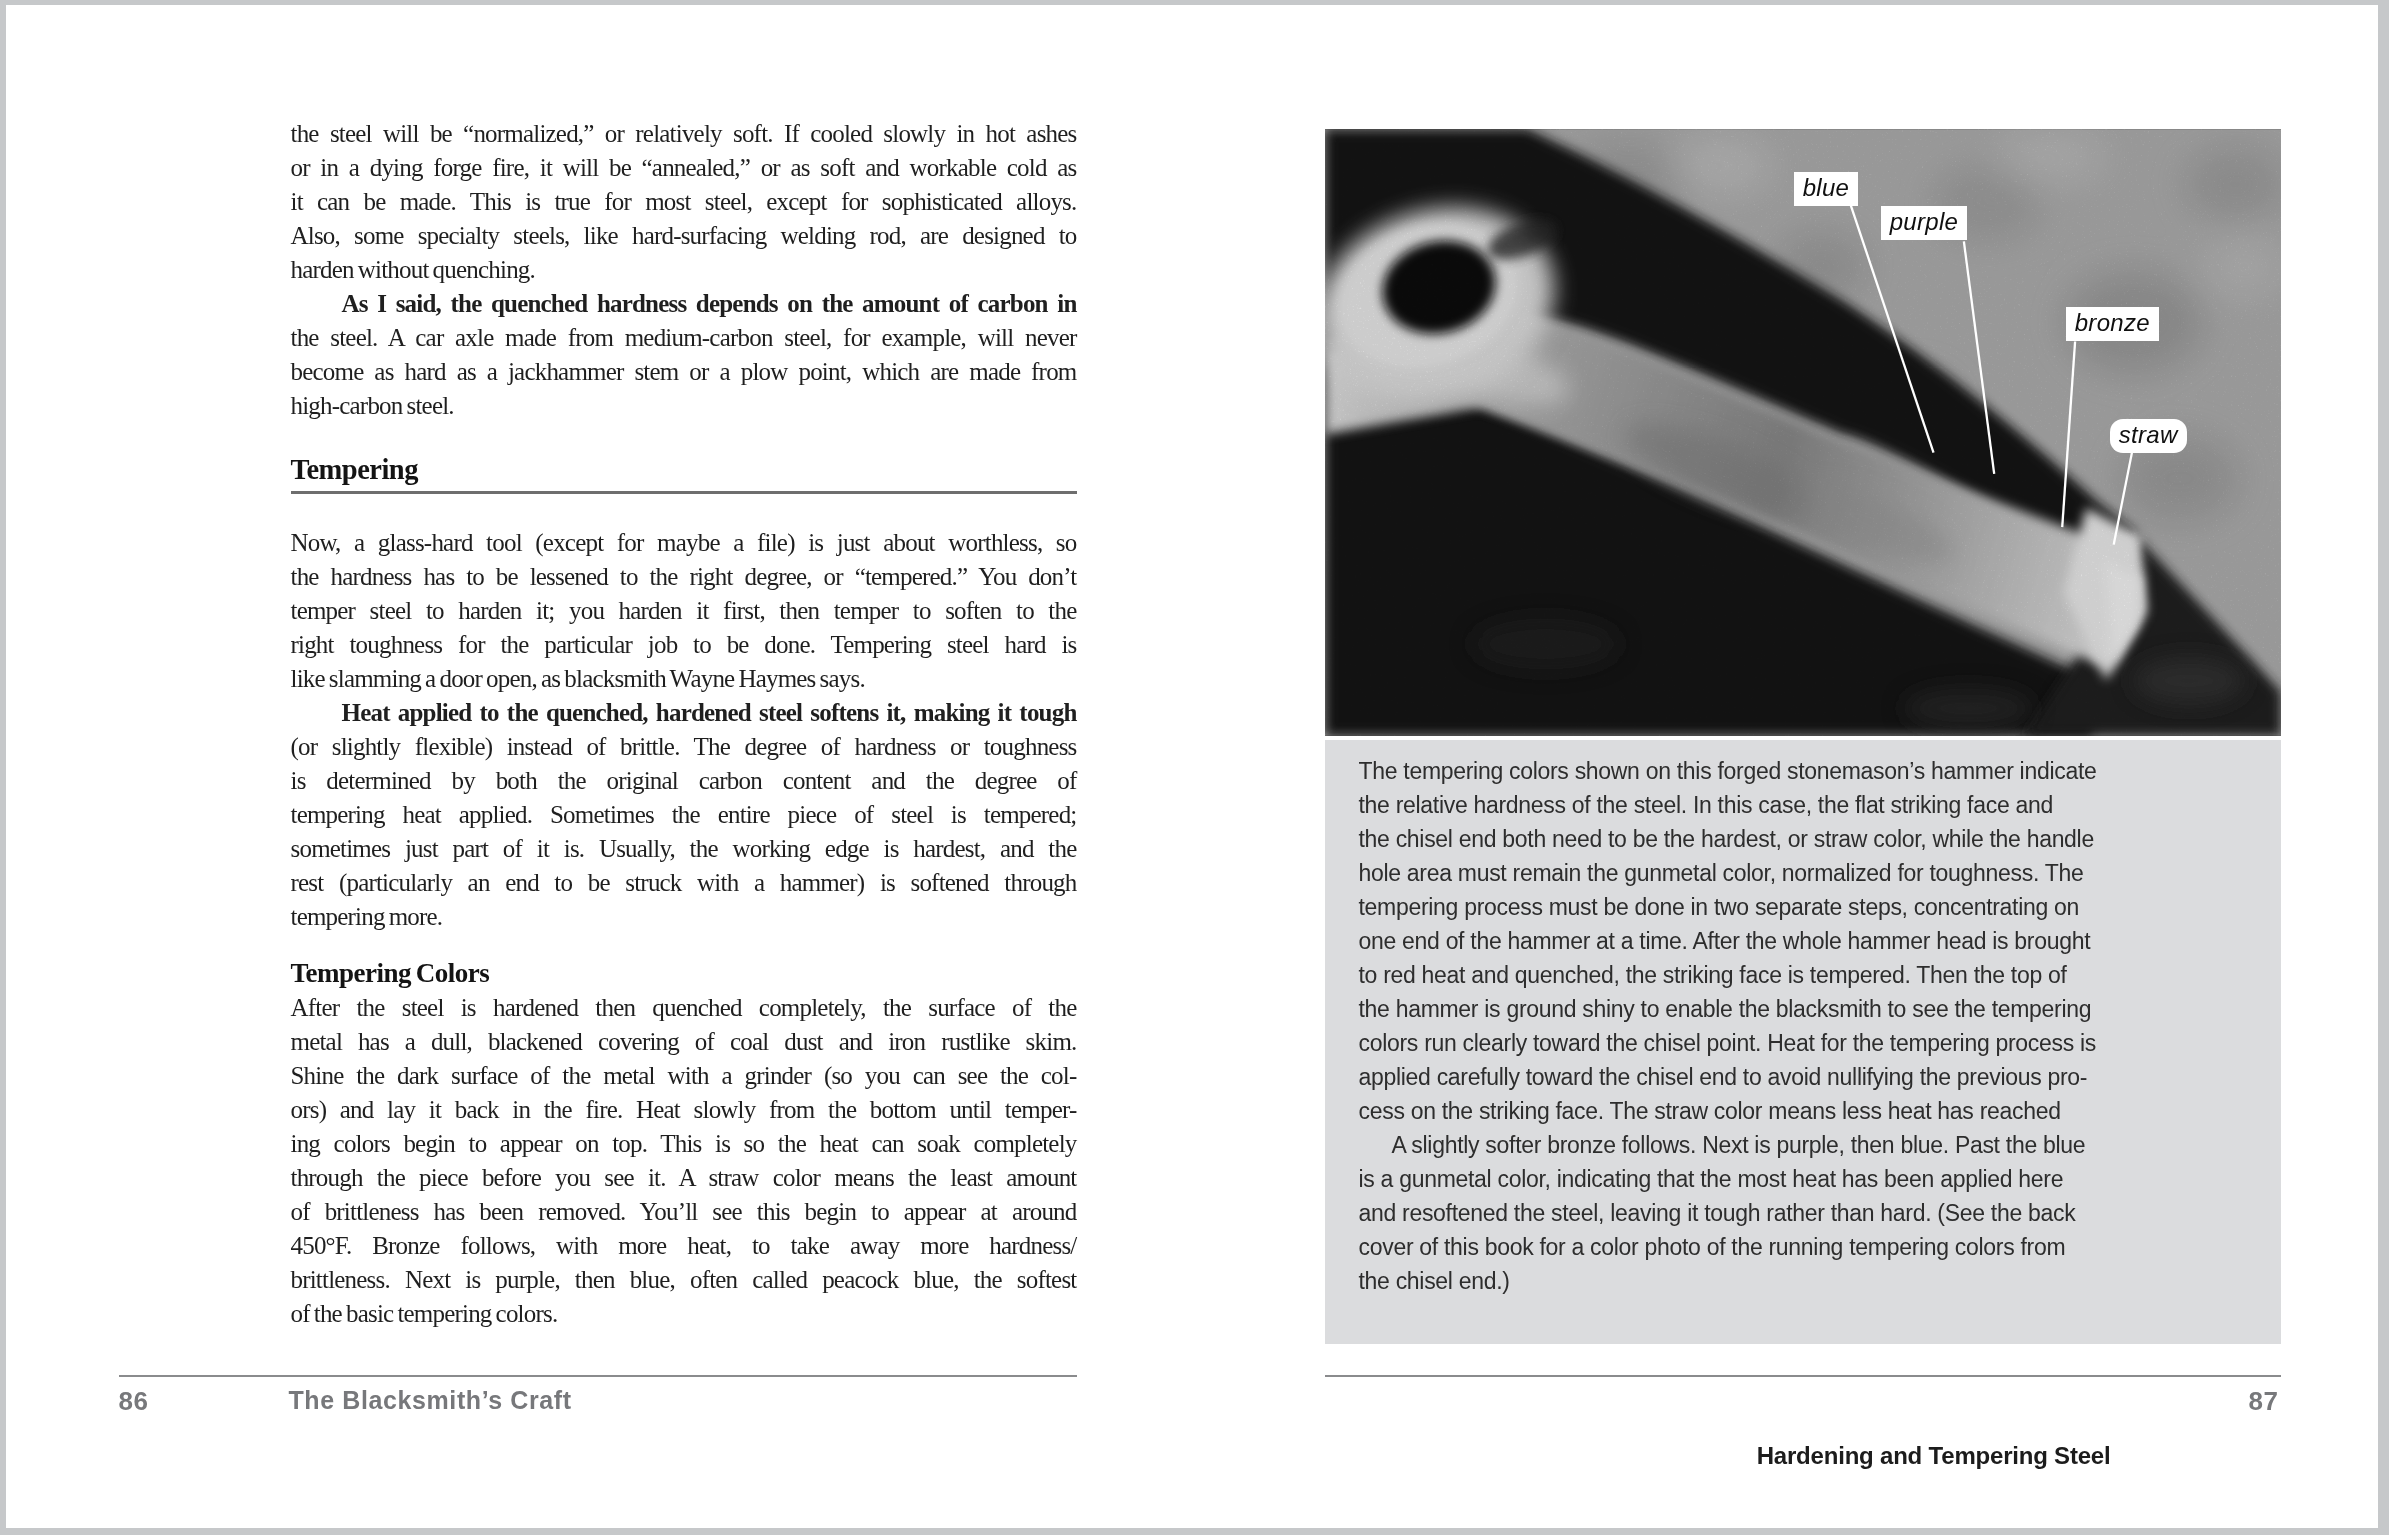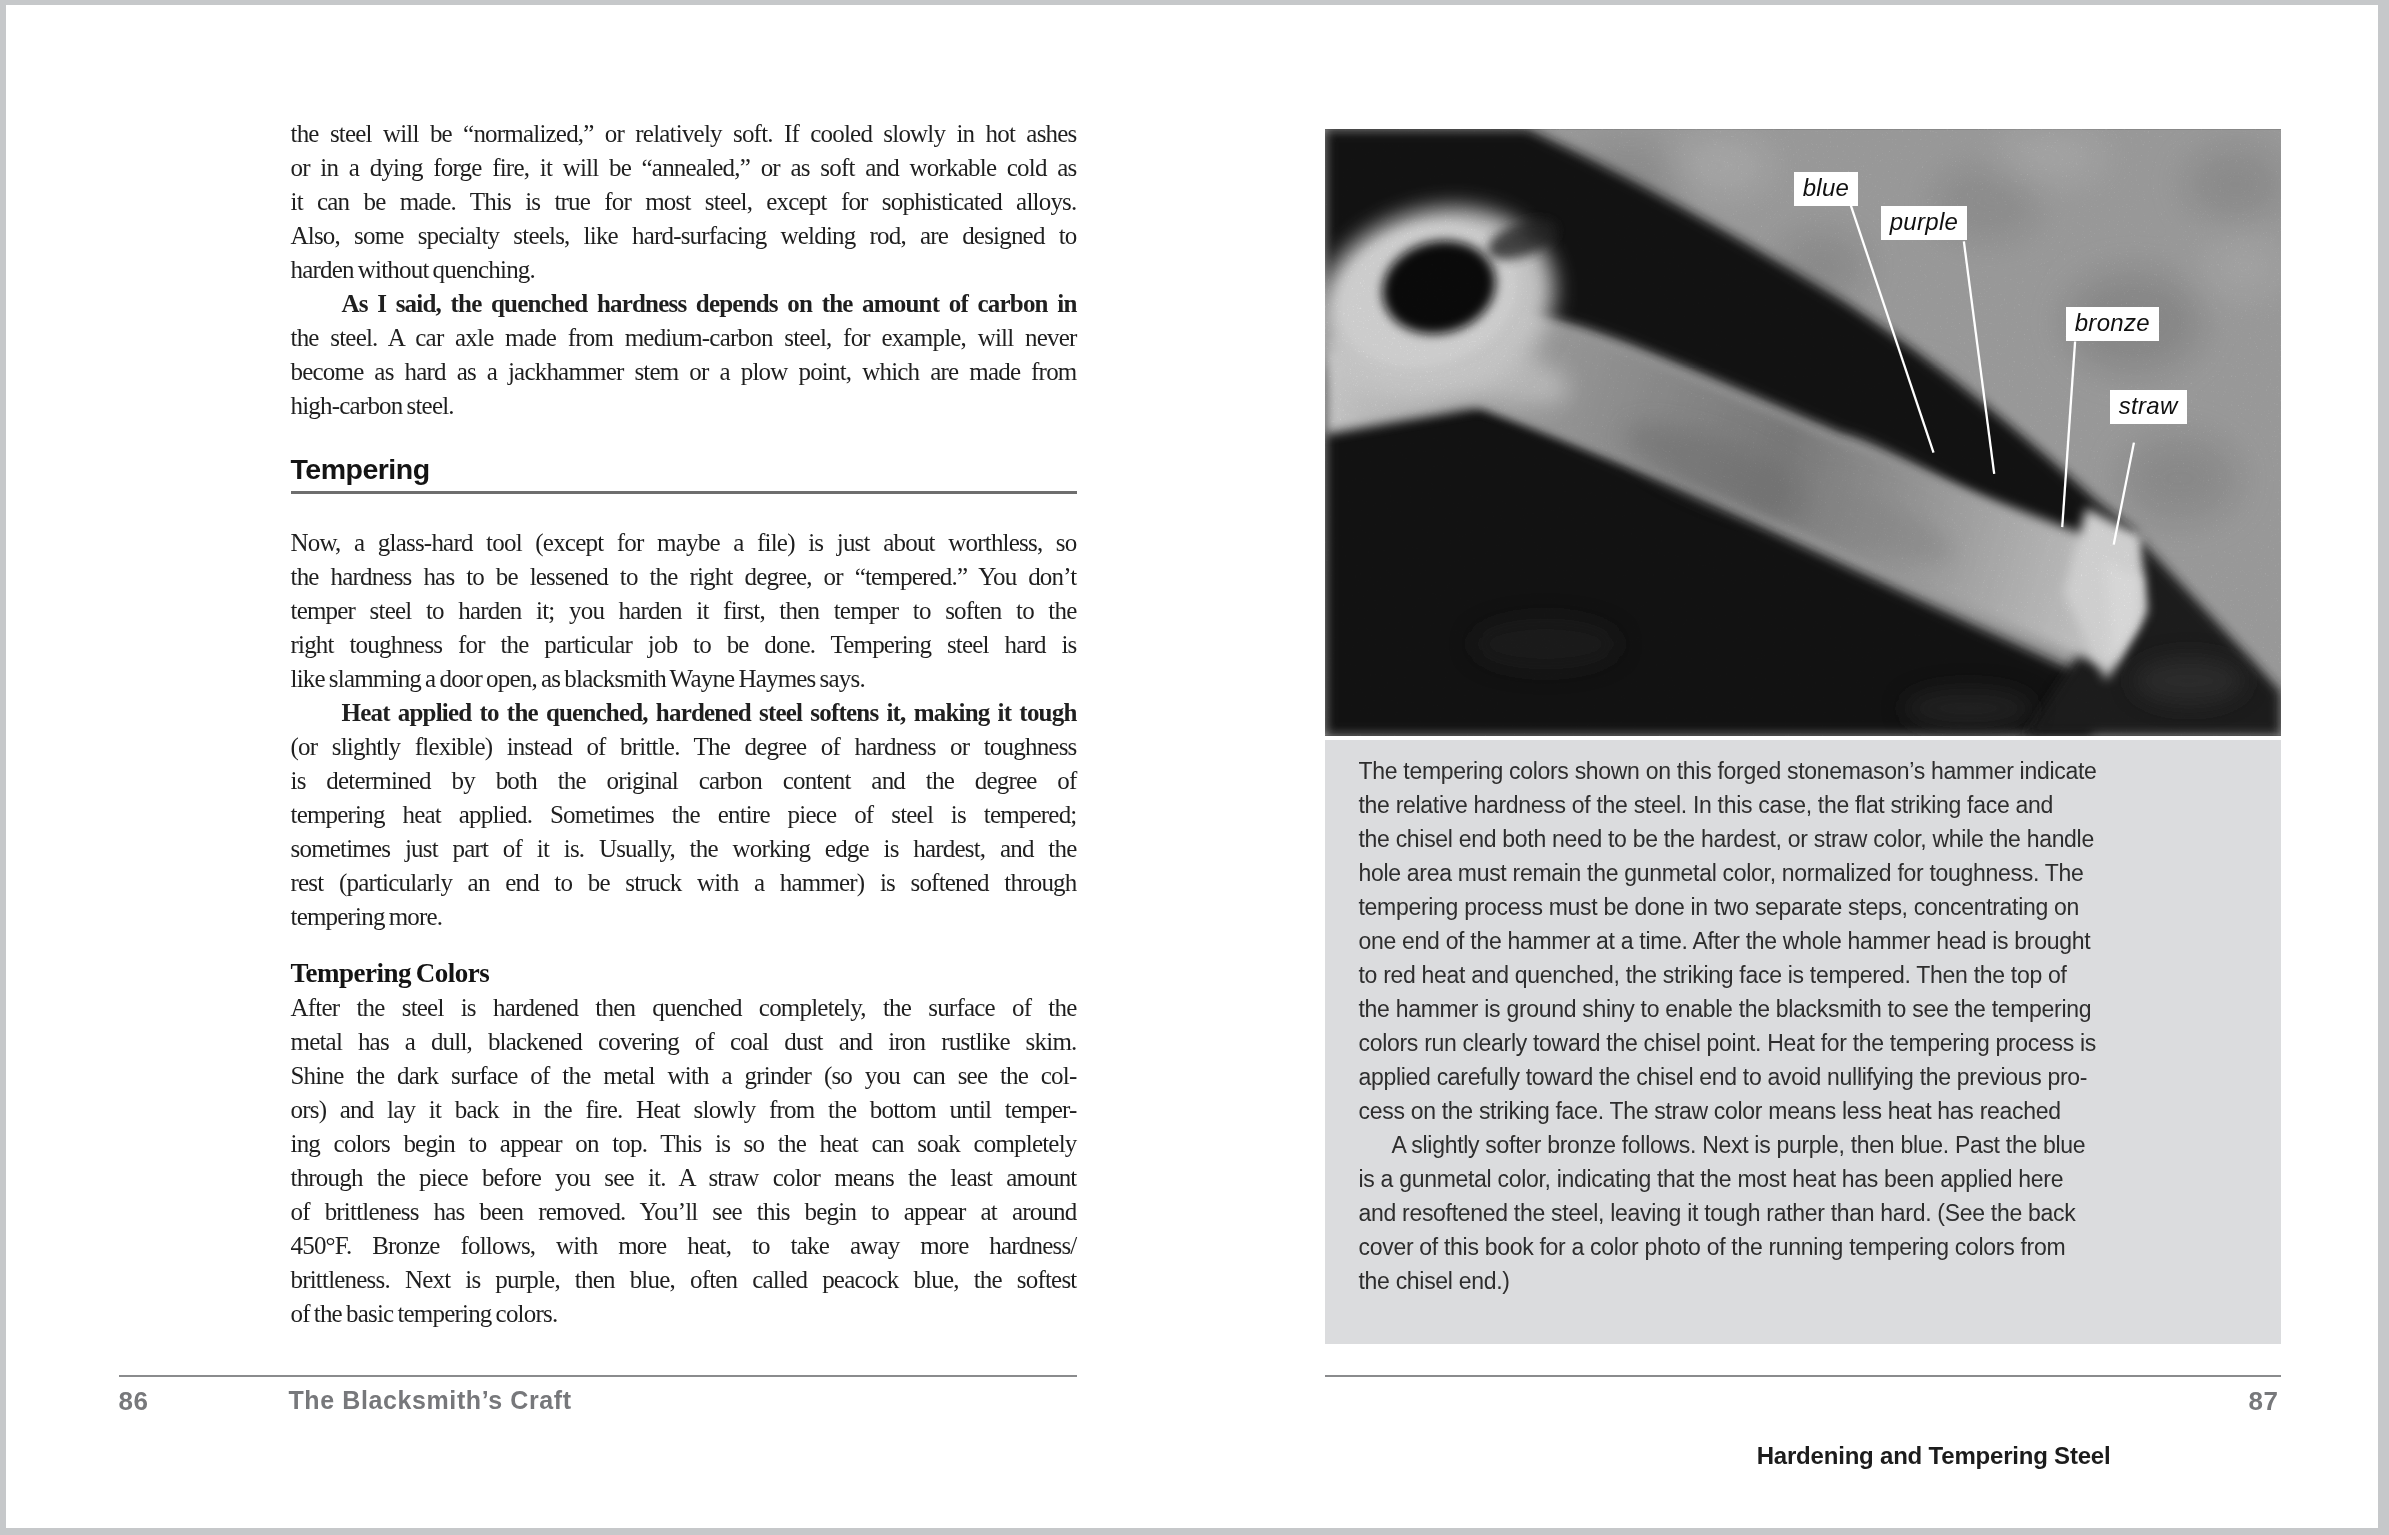--- a/index.html
+++ b/index.html
@@ -7,21 +7,21 @@
          font-family:"Liberation Sans",sans-serif;}
   .sheet{position:absolute;left:5.5px;top:4.6px;right:11px;bottom:8.3px;background:#ffffff;}
 
   
   .left-col{position:absolute;left:285px;top:112px;width:786px;color:#1f1f1f;
             font-family:"Liberation Serif",serif;font-size:25px;letter-spacing:-0.8px;
             word-spacing:-1.4px;}
   .bodyline{height:34px;line-height:34px;white-space:nowrap;text-align:justify;text-align-last:justify;}
   .bodyline.last{text-align-last:left;}
   .bodyline.indent{text-indent:51px;font-weight:bold;}
-  .h-temper{margin-top:30px;font-family:Liberation Sans, sans-serif;font-weight:bold;
+  .h-temper{margin-top:30px;font-family:Liberation Serif, serif;font-weight:bold;
             font-size:28.5px;line-height:33px;letter-spacing:-0.5px;color:#141414;}
   .h-rule{height:2.8px;background:#6e6e6e;margin-top:5.5px;margin-bottom:32px;}
   .h-colors{margin-top:22px;font-weight:bold;font-size:27px;line-height:35px;color:#141414;
             letter-spacing:-0.5px;}
 
   
   .foot-rule{position:absolute;height:2.8px;background:#8a8b8d;}
   .foot-rule.lp{left:113px;top:1370px;width:958px;}
   .foot-rule.rp{left:1319px;top:1370px;width:956px;}
   .foot-num{position:absolute;top:1381px;font-weight:bold;font-size:26px;color:#77787b;letter-spacing:0.5px;}
@@ -33,21 +33,21 @@
                 font-weight:bold;font-size:24px;color:#1c1c1c;letter-spacing:-0.2px;}
 
   
   .photo{position:absolute;left:1319px;top:124px;width:956px;height:607px;overflow:hidden;background:#404040;}
   .photo svg{position:absolute;left:0;top:0;}
   .photo-label{position:absolute;background:#ffffff;color:#101010;font-style:italic;
                font-size:24px;line-height:24px;padding:4.6px 9.2px 5.5px 9.2px;letter-spacing:0.3px;}
   .lab-blue{left:469px;top:43px;}
   .lab-purple{left:556px;top:77px;}
   .lab-bronze{left:741px;top:178px;}
-  .lab-straw{left:785px;top:261px;}
+  .lab-straw{left:785px;top:290px;border-radius:13px;}
 
   
   .caption{position:absolute;left:1319px;top:735px;width:956px;height:604px;background:#dbdcde;
            padding:0;overflow:hidden;}
   .cap-inner{position:absolute;left:34px;top:14.7px;right:24px;color:#2d2d2d;
              font-size:23px;letter-spacing:-0.3px;}
   .capline{height:34px;line-height:34px;white-space:nowrap;}
   .capline.indent{text-indent:33px;}
 </style>
 </head>

